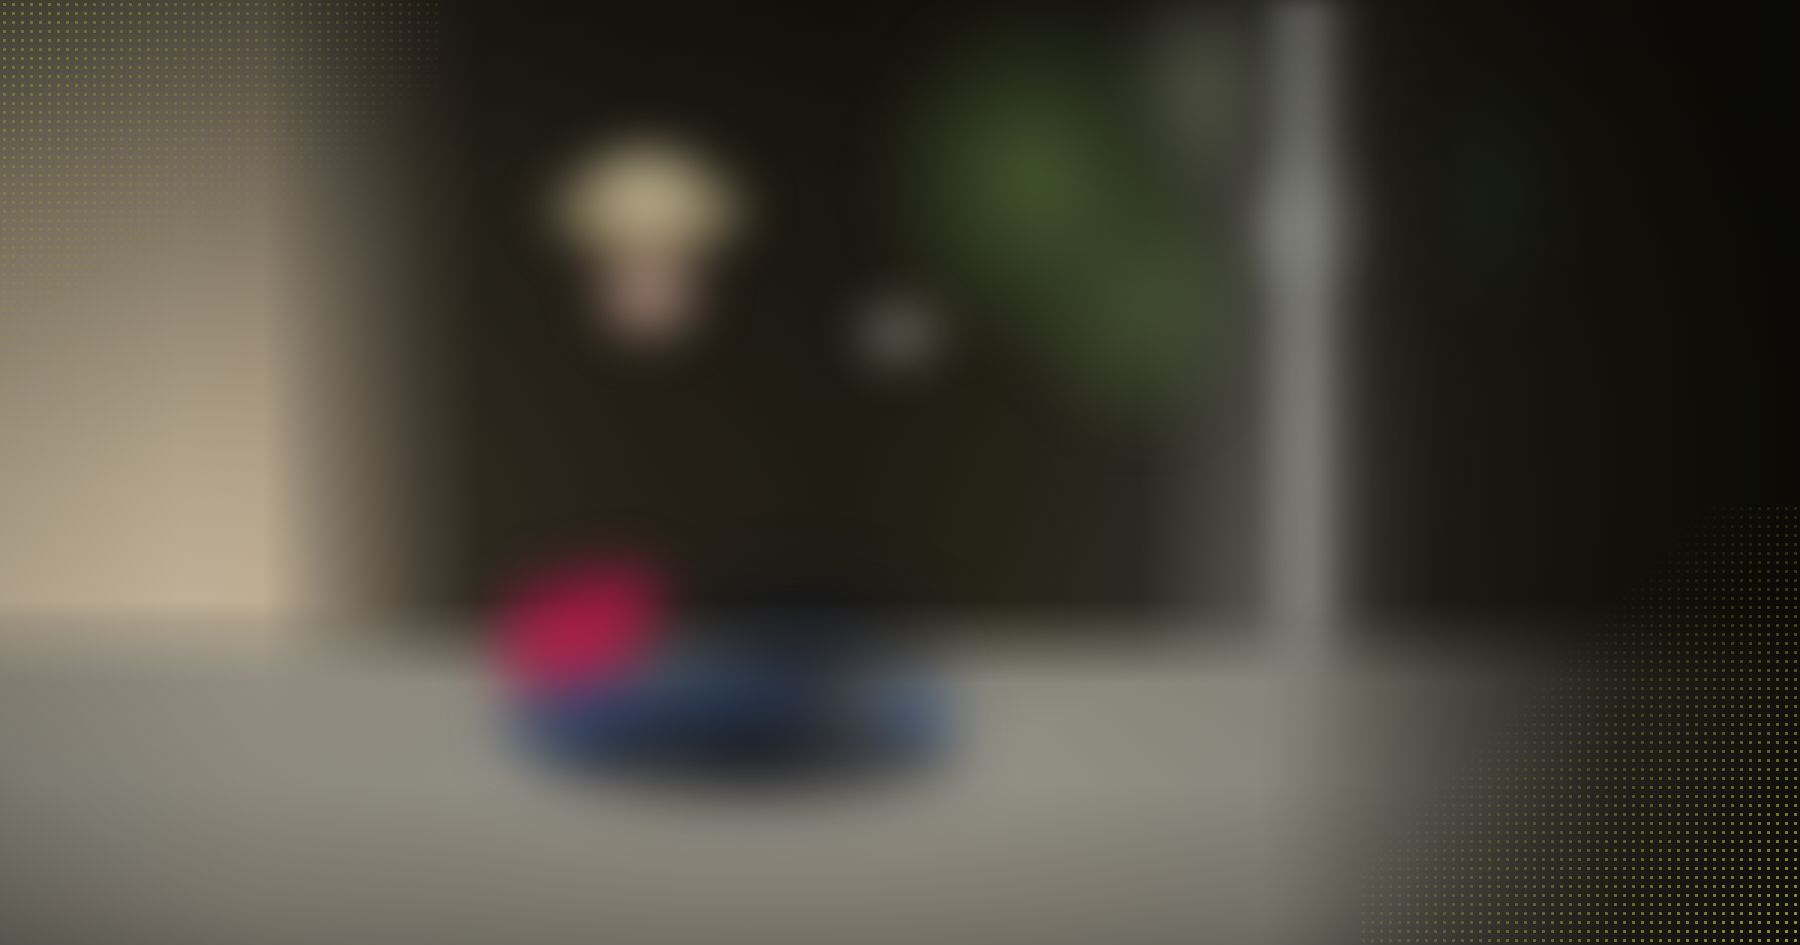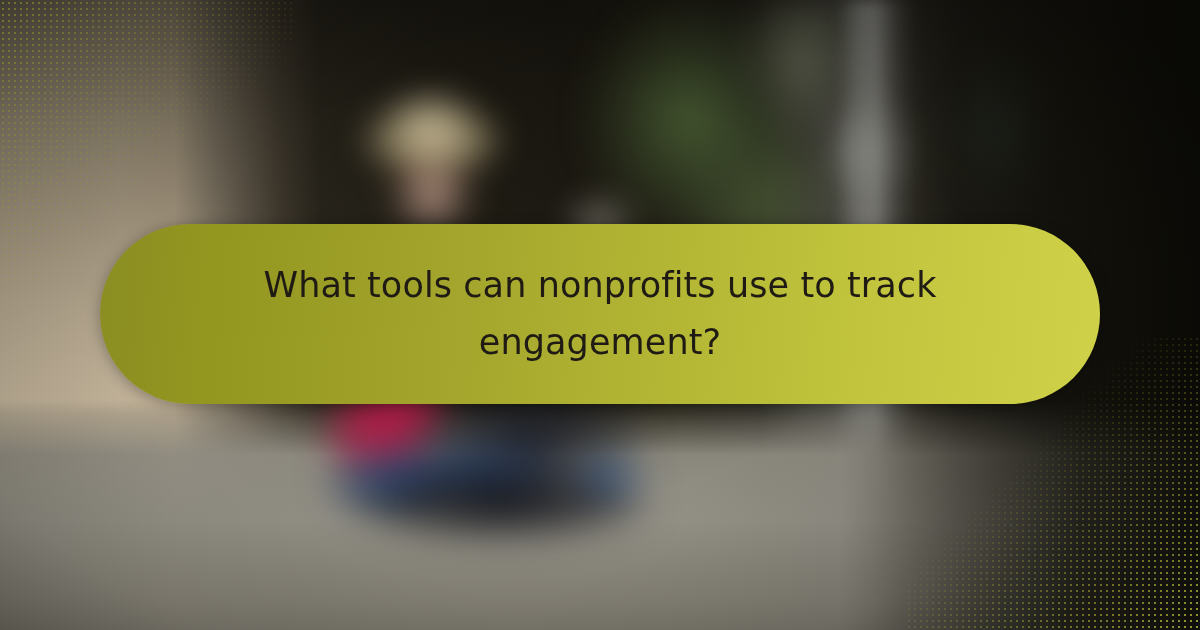--- a/index.html
+++ b/index.html
@@ -213,17 +213,14 @@
   <div class="bg-layer bg-foliage"></div>
   <div class="bg-layer bg-pillar"></div>
   <div class="bg-layer bg-floor"></div>
   <div class="bg-layer bg-subject"></div>
   <div class="bg-layer bg-floor-right"></div>
   <div class="bg-layer bg-vignette"></div>
 
   <div class="dots dots-tl"></div>
   <div class="dots dots-br"></div>
 
-  <div class="pill">
-    <div class="pill-text">What tools can nonprofits use to track engagement?</div>
-  </div>
 
 </div>
 
 </body></html>

